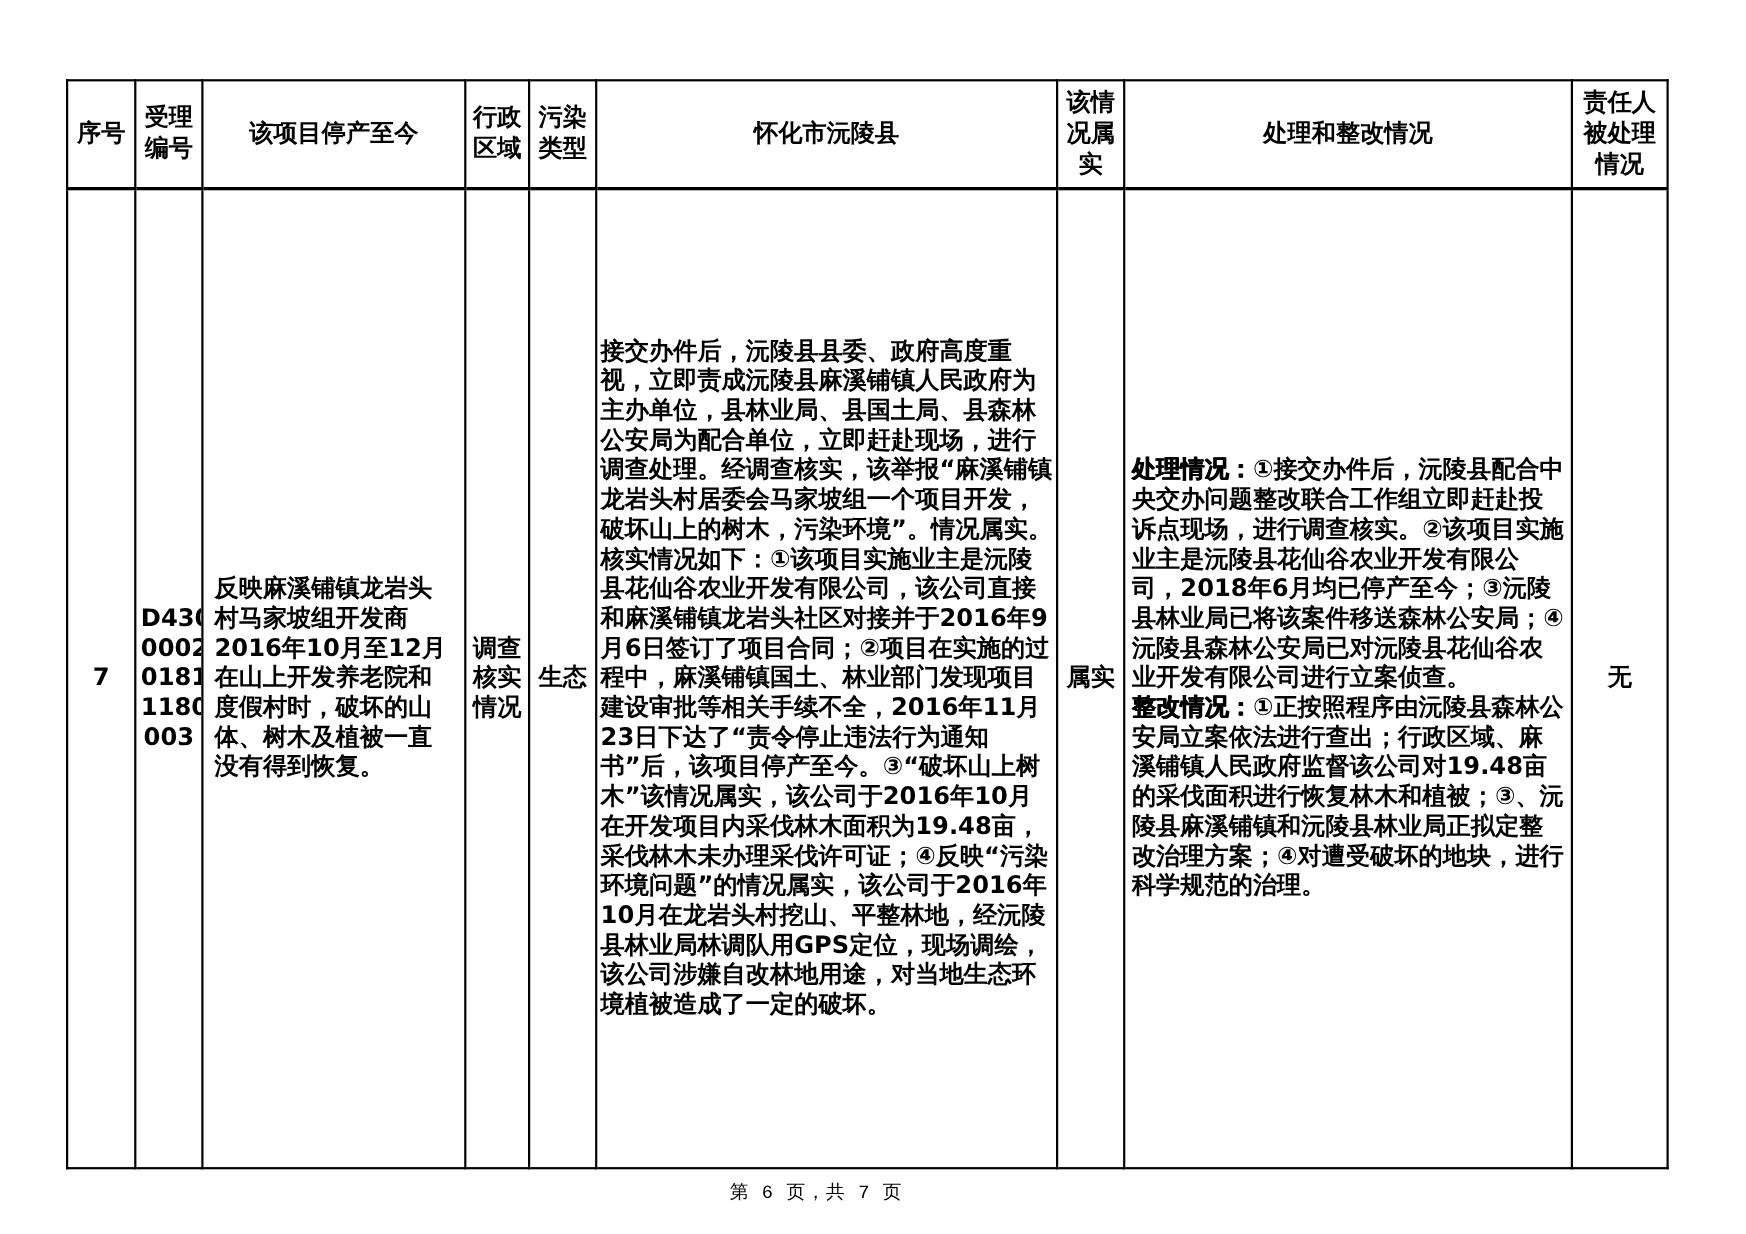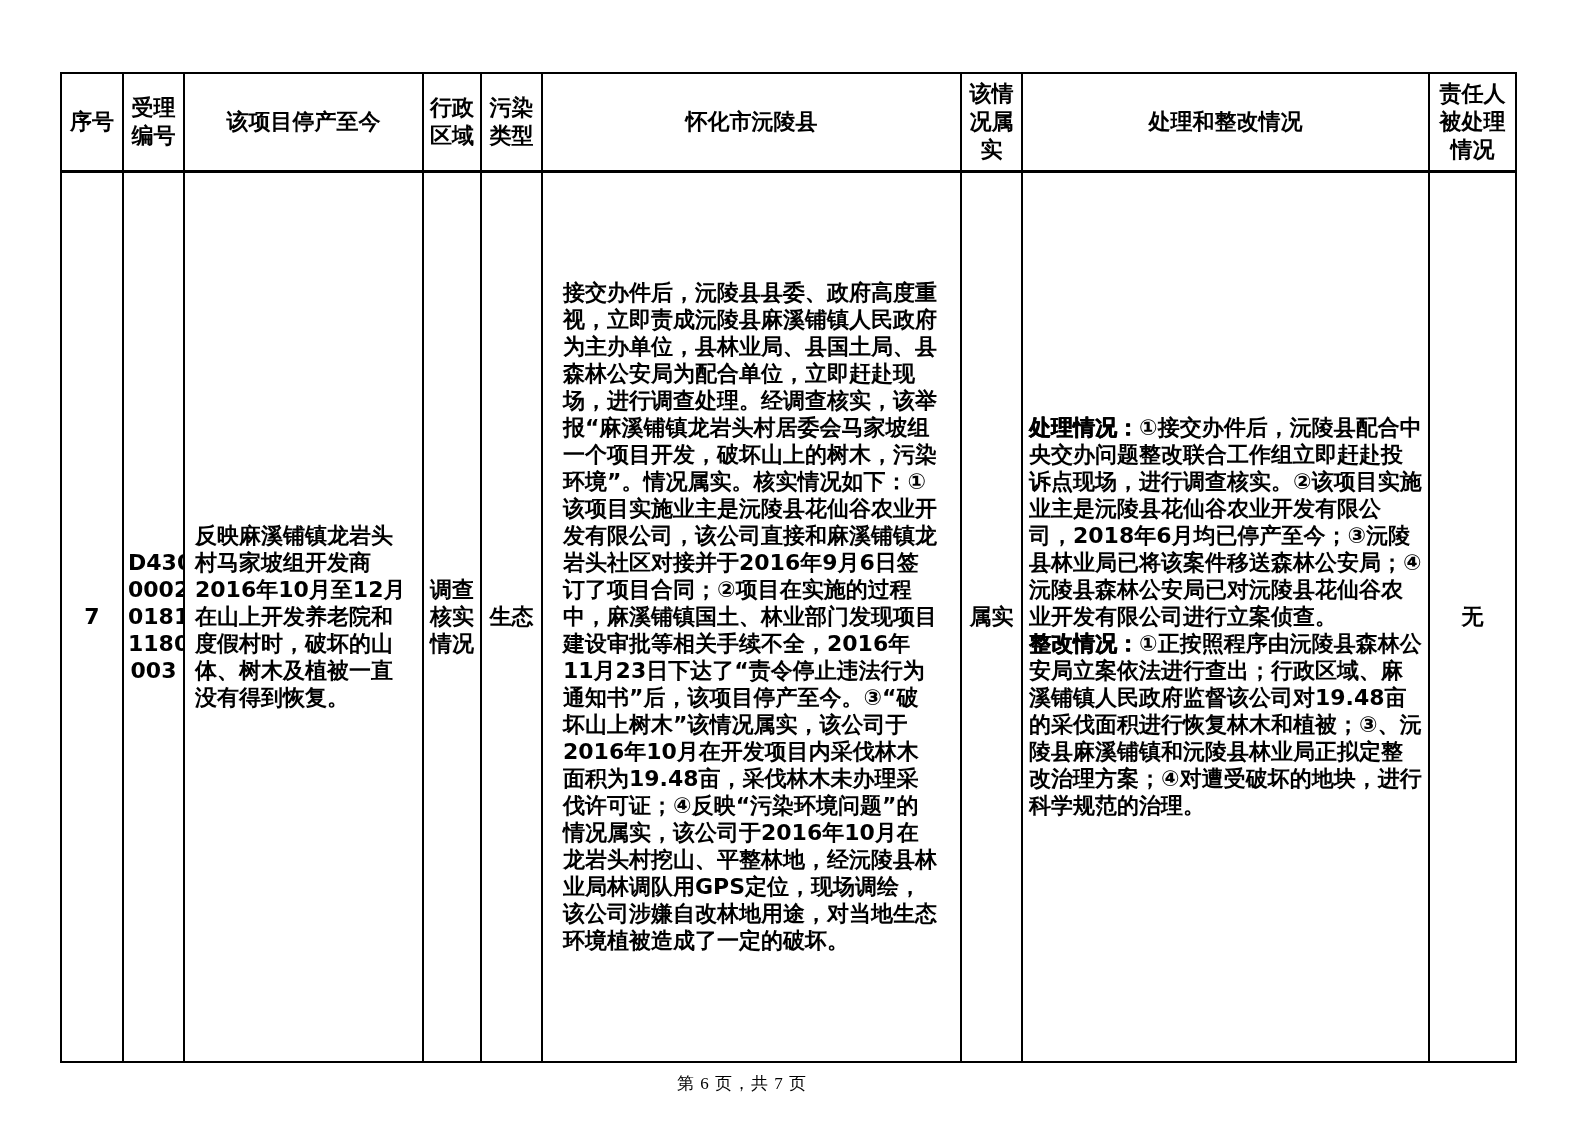--- a/index.html
+++ b/index.html
@@ -35,33 +35,33 @@
   table.record-table thead th {
     height: 98px;
     text-align: center;
     border-bottom: 3px solid #000000;
     padding: 2px 4px;
     line-height: 28px;
   }
   td.c-center { text-align: center; padding: 2px 4px; }
   td.c-left   { text-align: left; }
   td.cell-problem       { padding: 4px 10px; margin-left: 47px; }
-  td.cell-investigation { padding: 4px 20px;  }
+  td.cell-investigation { padding: 4px 3px;  }
   td.cell-handling      { padding: 20px 6px;  }
   .case-no { white-space: pre-line; }
   .section-label {
     font-weight: 900;
     text-shadow: 0.6px 0 0 #000, -0.3px 0 0 #000;
   }
   .page-footer {
     position: absolute;
     left: 0; top: 1072px;
     width: 1484px;
     text-align: center;
-    font-family: Liberation Serif, serif;
+    font-family: Liberation Mono, monospace;
     font-size: 17px;
     font-weight: 400;
     letter-spacing: 1px;
     color: #000000;
   }
 </style>
 </head>
 <body>
 
 <div class="page">

